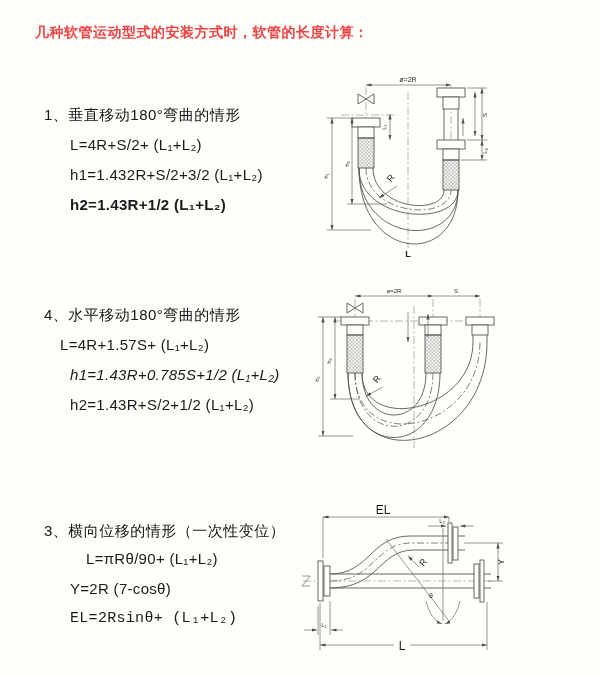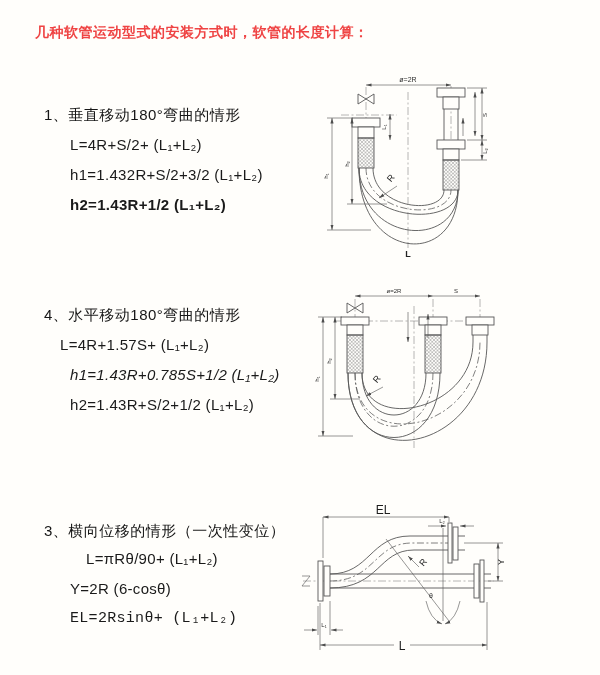--- a/index.html
+++ b/index.html
@@ -31,21 +31,21 @@
 <div class="abs formula" style="left:70px;top:166px;">h1=1.432R+S/2+3/2 (L₁+L₂)</div>
 <div class="abs formula" style="left:70px;top:196px;font-weight:bold;">h2=1.43R+1/2 (L₁+L₂)</div>
 
 <div class="abs heading" style="left:44px;top:306px;">4、水平移动180°弯曲的情形</div>
 <div class="abs formula" style="left:60px;top:336px;">L=4R+1.57S+ (L₁+L₂)</div>
 <div class="abs formula" style="left:70px;top:366px;font-style:italic;">h1=1.43R+0.785S+1/2 (L₁+L₂)</div>
 <div class="abs formula" style="left:70px;top:396px;">h2=1.43R+S/2+1/2 (L₁+L₂)</div>
 
 <div class="abs heading" style="left:44px;top:522px;">3、横向位移的情形（一次性变位）</div>
 <div class="abs formula" style="left:70px;top:550px;margin-left:16px;">L=πRθ/90+ (L₁+L₂)</div>
-<div class="abs formula" style="left:70px;top:580px;">Y=2R (6-cosθ)</div>
+<div class="abs formula" style="left:70px;top:580px;">Y=2R (7-cosθ)</div>
 <div class="abs formula" style="left:70px;top:610px;font-family:Liberation Mono, monospace;">EL=2Rsinθ+ (L₁+L₂)</div>
 
 <svg style="left:313px;top:72px;" width="277" height="192" viewBox="0 0 277 192">
   <defs>
     <marker id="ah" markerWidth="6" markerHeight="5" refX="5.5" refY="2" orient="auto-start-reverse" markerUnits="userSpaceOnUse">
       <path d="M0,0.4 L5.5,2 L0,3.6 Z" fill="#4d4d4d"></path>
     </marker>
     <pattern id="braidpat" width="3.5" height="3.5" patternUnits="userSpaceOnUse">
       <path d="M0 3.5 L3.5 0 M0 0 L3.5 3.5" stroke="#8d8d8d" stroke-width="0.5"></path>
     </pattern>

